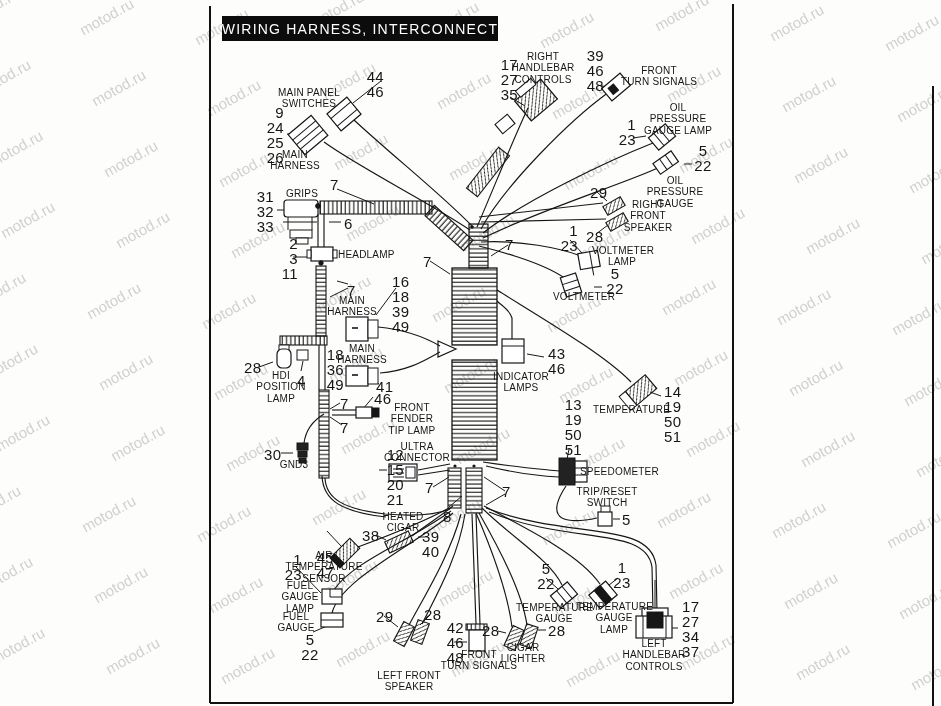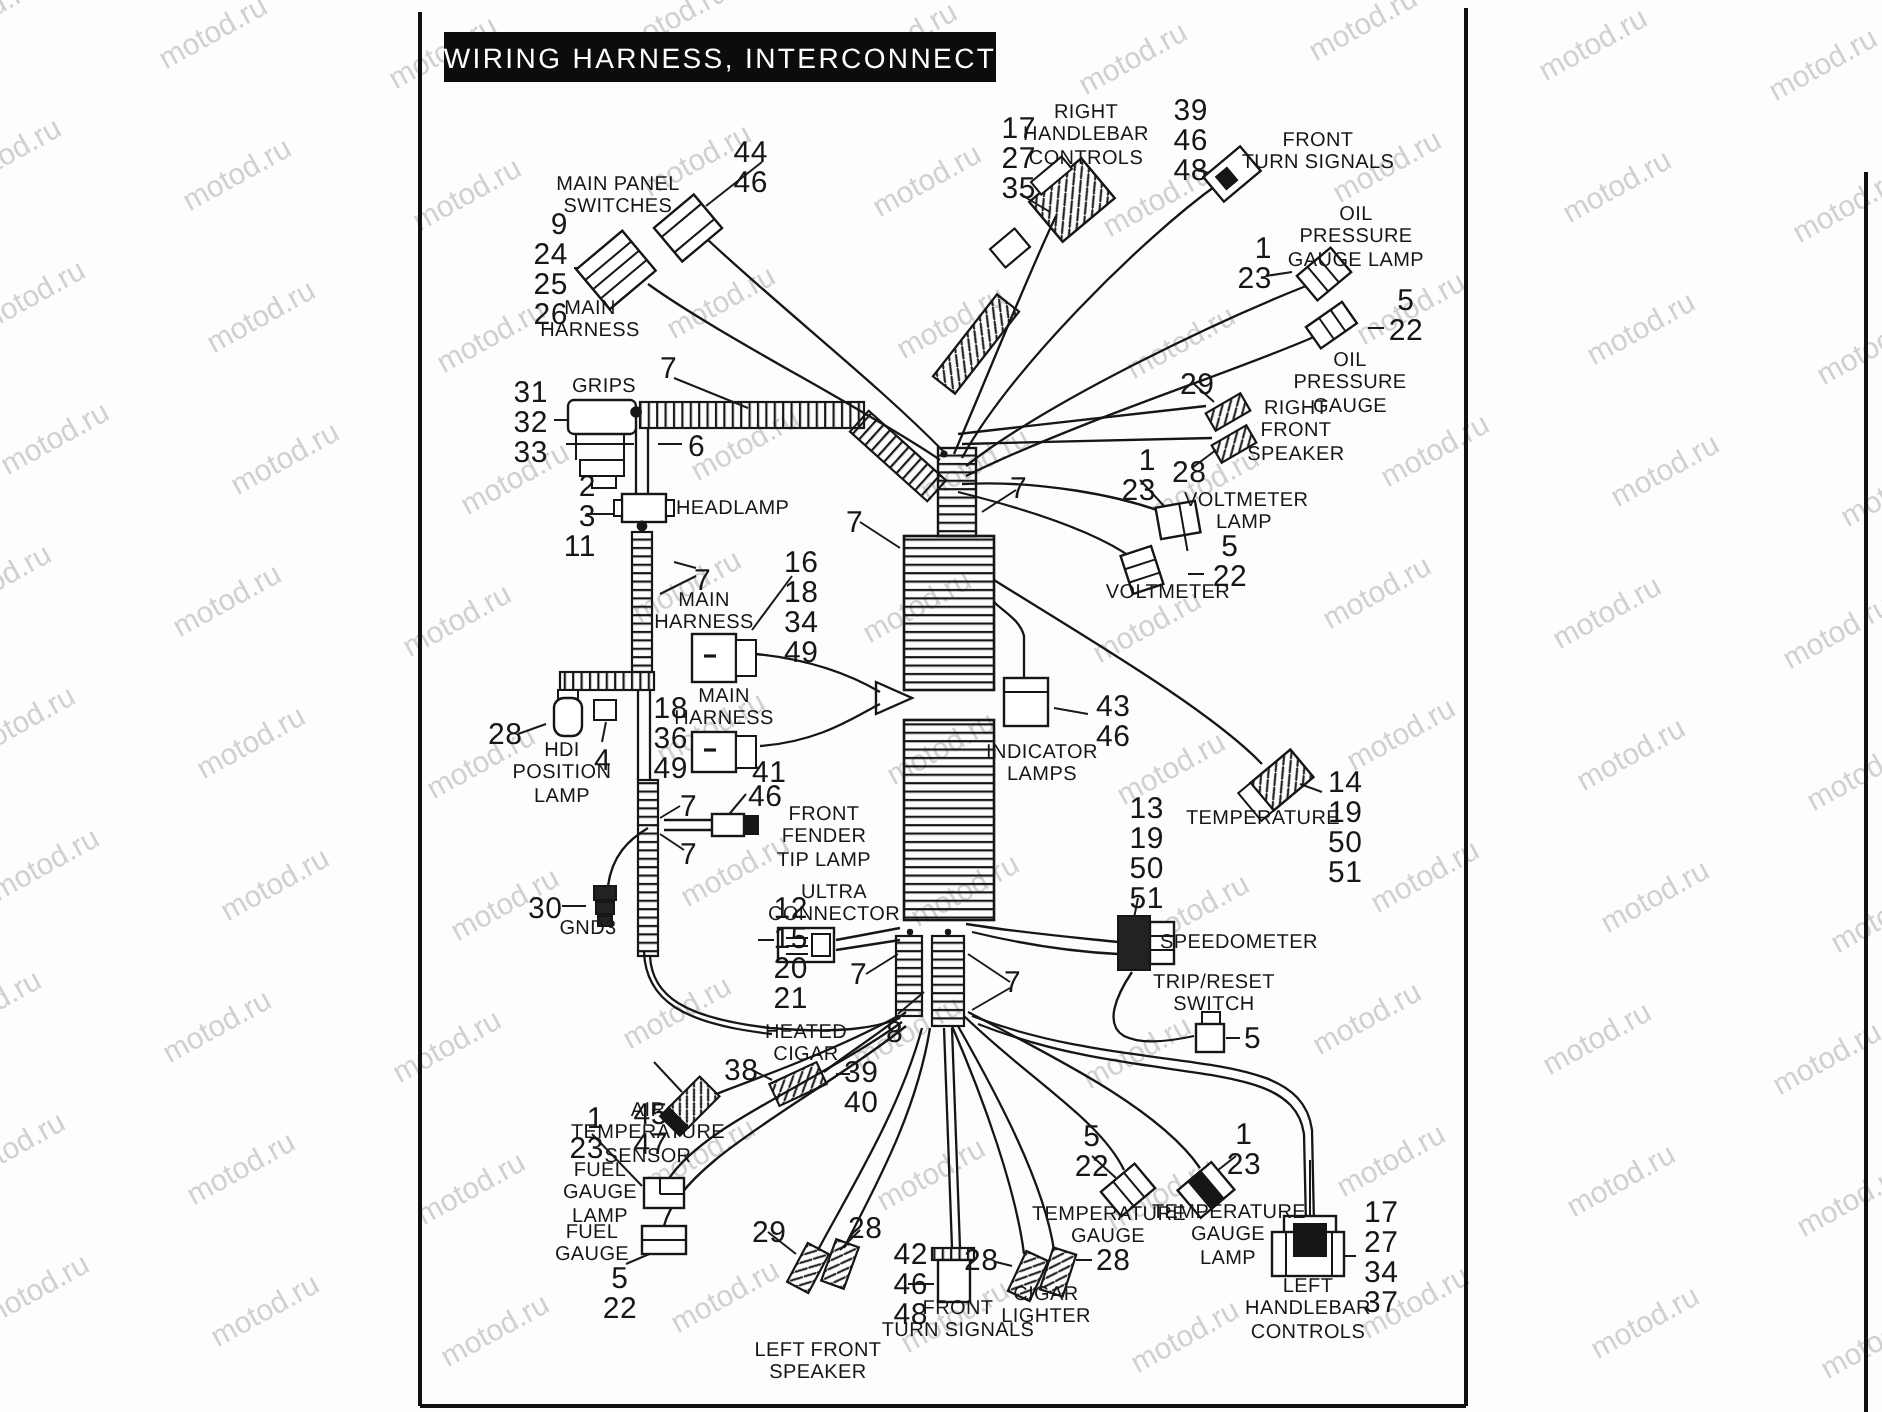--- a/index.html
+++ b/index.html
@@ -451,21 +451,21 @@
     <div class="num c" style="left:692px;top:143px;width:22px">5
 22</div>
     <div class="num" style="left:590px;top:185px">29</div>
     <div class="num" style="left:586px;top:229px">28</div>
     <div class="num r" style="left:554px;top:223px;width:24px">1
 23</div>
     <div class="num c" style="left:604px;top:266px;width:22px">5
 22</div>
     <div class="num" style="left:392px;top:274px">16
 18
-34
+39
 49</div>
     <div class="num" style="left:347px;top:283px">7</div>
     <div class="num r" style="left:320px;top:347px;width:24px">18
 36
 49</div>
     <div class="num" style="left:376px;top:379px">41</div>
     <div class="num" style="left:374px;top:391px">46</div>
     <div class="num" style="left:244px;top:360px">28</div>
     <div class="num" style="left:297px;top:373px">4</div>
     <div class="num" style="left:340px;top:396px">7</div>

